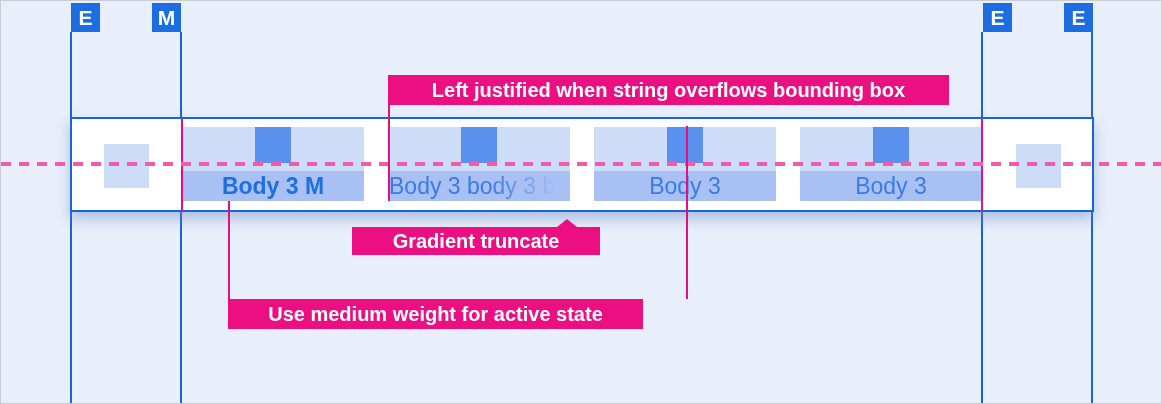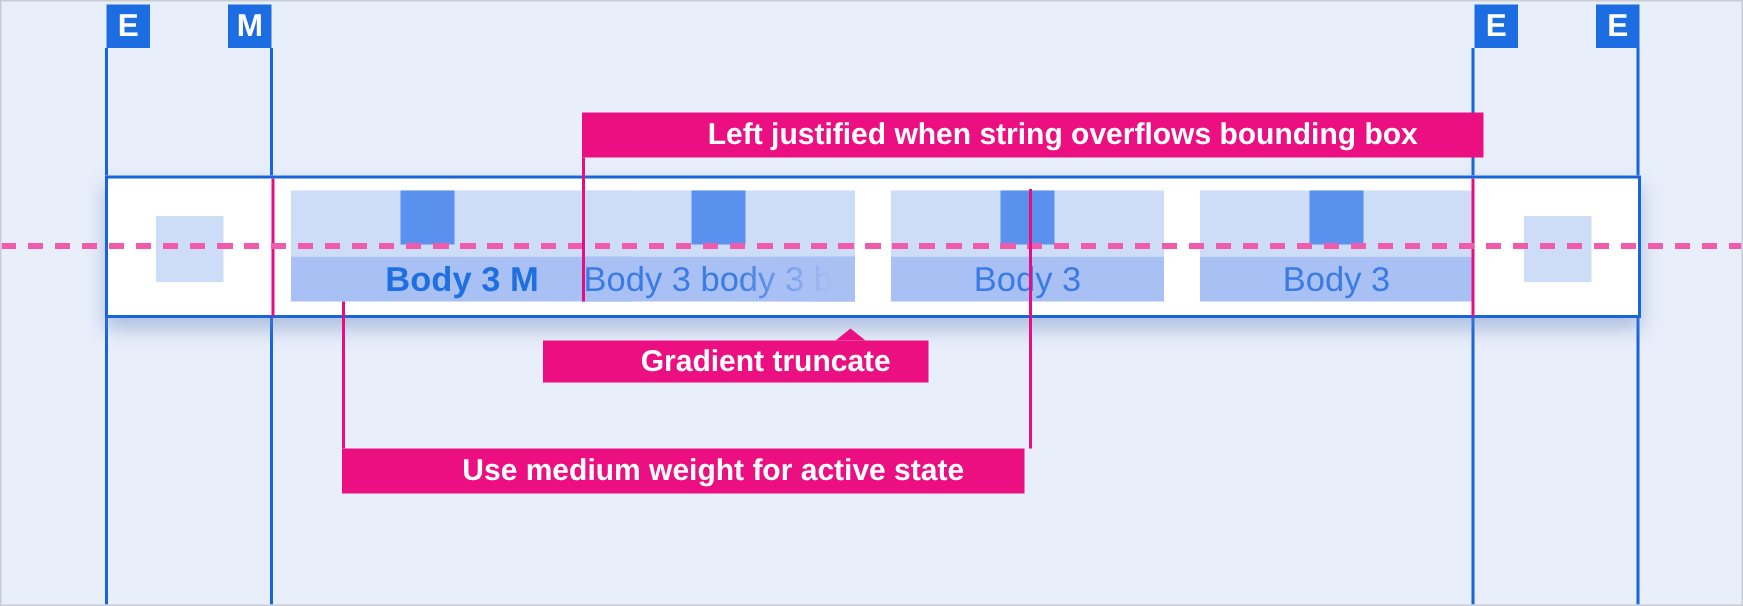--- a/index.html
+++ b/index.html
@@ -23,21 +23,21 @@
     position:absolute;left:69px;top:116px;width:1024px;height:95px;box-sizing:border-box;
     background:#ffffff;border:2px solid #1765db;
     box-shadow:0 7px 12px rgba(104,136,194,0.45);
     z-index:2;
   }
   
   .edge-square{position:absolute;top:143px;width:45px;height:44px;background:#cdddf8;z-index:3;}
   .es-left{left:103px;}.es-right{left:1015px;}
   
   .tab{position:absolute;top:126px;width:182px;height:74px;z-index:3;}
-  .tb-1{left:193px;padding-left:46px;}.tb-2{left:387px;}.tb-3{left:593px;}.tb-4{left:799px;}
+  .tb-1{left:181px;}.tb-2{left:387px;}.tb-3{left:593px;}.tb-4{left:799px;}
   .tab-pad{position:absolute;left:0;top:0;width:100%;height:44px;background:#cdddf8;}
   .tab-marker{position:absolute;left:73px;top:0;width:36px;height:36px;background:#5b91ee;}
   .tab-text{
     position:absolute;left:0;top:44px;width:100%;height:30px;background:#a9c0f4;
     font-size:23px;line-height:30px;color:#3a7be4;text-align:center;
     white-space:nowrap;overflow:hidden;
   }
   .tb-1 .tab-text{font-weight:bold;color:#1e6fe0;}
   .tb-2 .tab-text{text-align:left;padding-left:1px;box-sizing:border-box;}
   .fade-overlay{
@@ -54,24 +54,24 @@
     background:repeating-linear-gradient(90deg,#f05cab 0px,#f05cab 10px,transparent 10px,transparent 18px);
   }
   
   .connector{position:absolute;width:2px;background:#e50f84;z-index:6;}
   .cn-left{left:387px;top:104px;height:96px;}
   .cn-active{left:227px;top:200px;height:98px;}
   .cn-center{left:685px;top:125px;height:173px;}
   
   .note{
     position:absolute;background:#eb0f82;color:#ffffff;font-weight:bold;font-size:20px;
-    display:flex;align-items:center;justify-content:center;z-index:7;white-space:nowrap;padding-left:40px;
+    display:flex;align-items:center;justify-content:center;z-index:7;white-space:nowrap;
   }
   .nt-left{left:387px;top:74px;width:561px;height:30px;}
-  .nt-gradient{left:361px;top:226px;width:217px;height:28px;}
+  .nt-gradient{left:351px;top:226px;width:248px;height:28px;}
   .nt-medium{left:227px;top:298px;width:415px;height:30px;}
   .nt-center{left:684px;top:298px;width:308px;height:30px;}
   .caret{
     position:absolute;left:556px;top:218px;width:0;height:0;z-index:7;
     border-left:10px solid transparent;border-right:10px solid transparent;
     border-bottom:8px solid #eb0f82;
   }
 </style>
 </head>
 <body>

